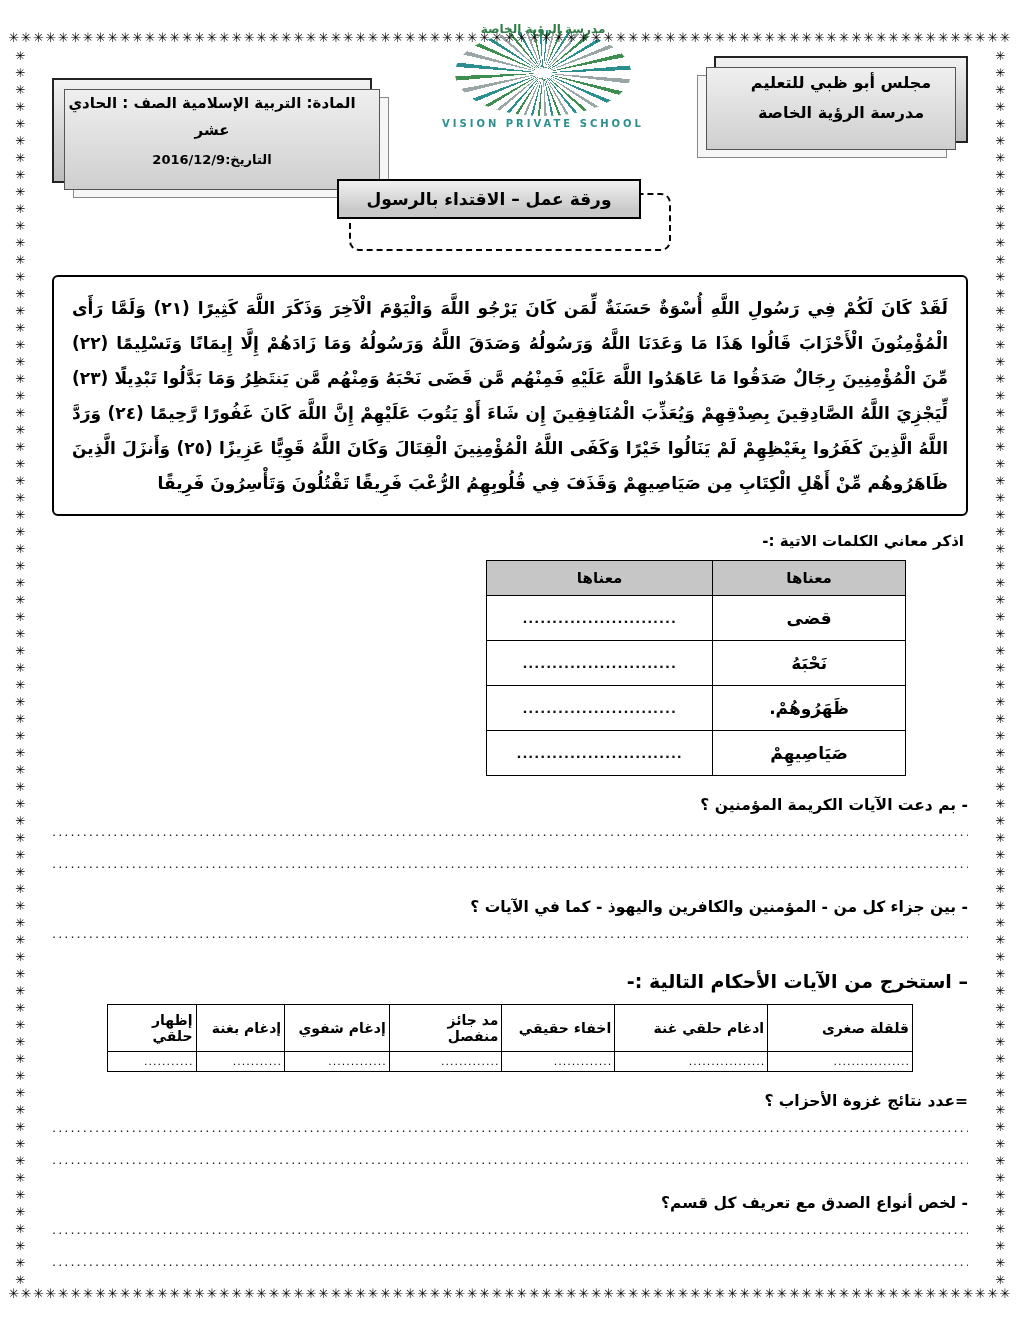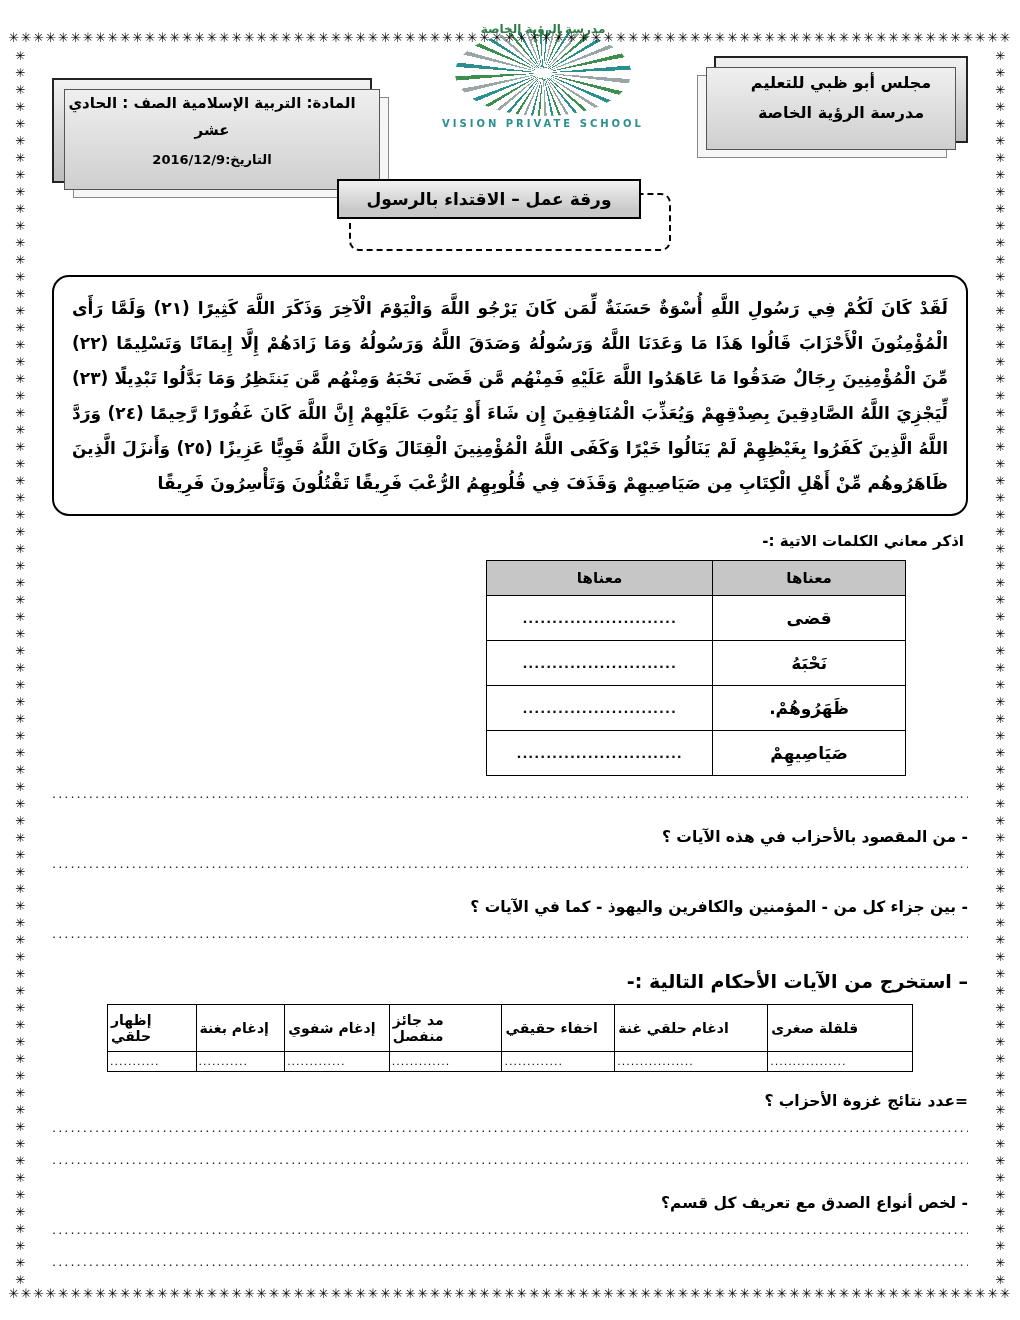--- a/index.html
+++ b/index.html
@@ -50,42 +50,42 @@
   .logo-english{direction:ltr;font-size:10px;letter-spacing:3px;color:#2a8f8e;margin-top:2px;}
 
   
   .title-outer{position:relative;width:318px;height:54px;margin:10px auto 0;
     border:2px dashed #000;border-radius:10px;}
   .title-inner{position:absolute;top:-16px;left:-14px;width:300px;padding:8px 0;
     background:linear-gradient(180deg,#f0f0f0,#c9c9c9 80%);
     border:2px solid #000;text-align:center;font-size:17px;}
 
   
-  .verse-box{margin-top:24px;border:2.5px solid #000;border-radius:17px;
+  .verse-box{margin-top:24px;border:2.5px solid #000;border-radius:6px;
     padding:14px 18px;font-size:17px;line-height:2.05;text-align:justify;}
 
   
   .vocab-prompt{margin:16px 4px 10px 0;font-size:15px;}
   table{border-collapse:collapse;}
   .vocab-table{width:420px;margin-left:auto;margin-right:62px;}
   .vocab-table th,.vocab-table td{border:1.5px solid #000;text-align:center;}
   .vocab-table th{background:#c6c6c6;font-size:15px;padding:8px 4px;}
   .vocab-table td.word{font-size:17px;padding:12px 6px;width:46%;}
   .vocab-table td.meaning{padding:12px 6px;}
   .vocab-table .dotcell{direction:ltr;font-size:13px;letter-spacing:1px;color:#111;
     overflow:hidden;white-space:nowrap;display:block;max-width:100%;}
 
   
   .question{margin-top:20px;font-size:15.5px;}
   .dotline{direction:ltr;overflow:hidden;white-space:nowrap;height:22px;
     font-size:13px;letter-spacing:2px;color:#222;margin:10px 0 2px;font-weight:400;}
 
   .tajweed-heading{margin-top:22px;font-size:19px;}
   .tajweed-table{width:88%;margin:12px auto 0;}
-  .tajweed-table th,.tajweed-table td{border:1.5px solid #000;text-align:left;}
+  .tajweed-table th,.tajweed-table td{border:1.5px solid #000;text-align:right;}
   .tajweed-table th{font-size:14px;padding:7px 3px;background:#fff;}
   .tajweed-table td{padding:3px 2px;}
   .tajweed-table .dotcell{direction:ltr;font-size:11px;letter-spacing:1px;
     overflow:hidden;white-space:nowrap;display:block;font-weight:400;}
   .tajweed-table th:nth-child(1){width:18%;}
   .tajweed-table th:nth-child(2){width:19%;}
   .tajweed-table th:nth-child(3){width:14%;}
   .tajweed-table th:nth-child(4){width:14%;}
   .tajweed-table th:nth-child(5){width:13%;}
   .tajweed-table th:nth-child(6){width:11%;}
@@ -154,23 +154,23 @@
       </tr>
       <tr>
         <td class="word">صَيَاصِيهِمْ</td>
         <td class="meaning">
               <span class="dotcell dotfill">............................</span>
             </td>
       </tr>
     </tbody>
       </table>
 
-    <div class="dotline dotfill">................................................................................................................................................................................................................................................................................................................................</div>
-
-    <div class="question">- من المقصود بالأحزاب في هذه الآيات ؟</div>
+    <div class="question">- بم دعت الآيات الكريمة المؤمنين ؟</div>
+    <div class="dotline dotfill">................................................................................................................................................................................................................................................................................................................................</div>
+
     <div class="dotline dotfill">................................................................................................................................................................................................................................................................................................................................</div>
 
     <div class="question">- بين جزاء كل من  - المؤمنين والكافرين واليهوذ - كما في الآيات ؟</div>
     <div class="dotline dotfill">................................................................................................................................................................................................................................................................................................................................</div>
 
     <div class="tajweed-heading">– استخرج من الآيات الأحكام التالية :-</div>
     <table class="tajweed-table">
       <tbody>
           <tr>
         <th>قلقلة صغرى</th>

